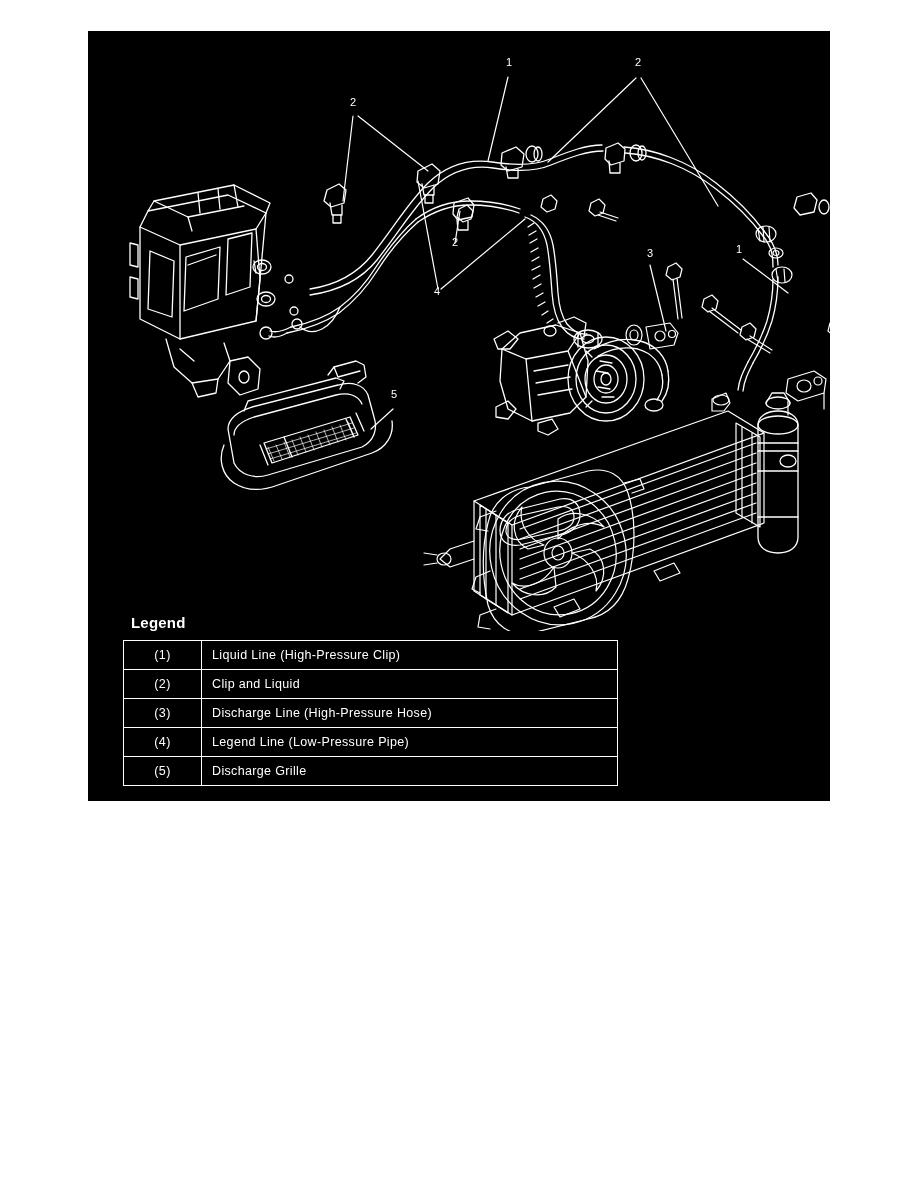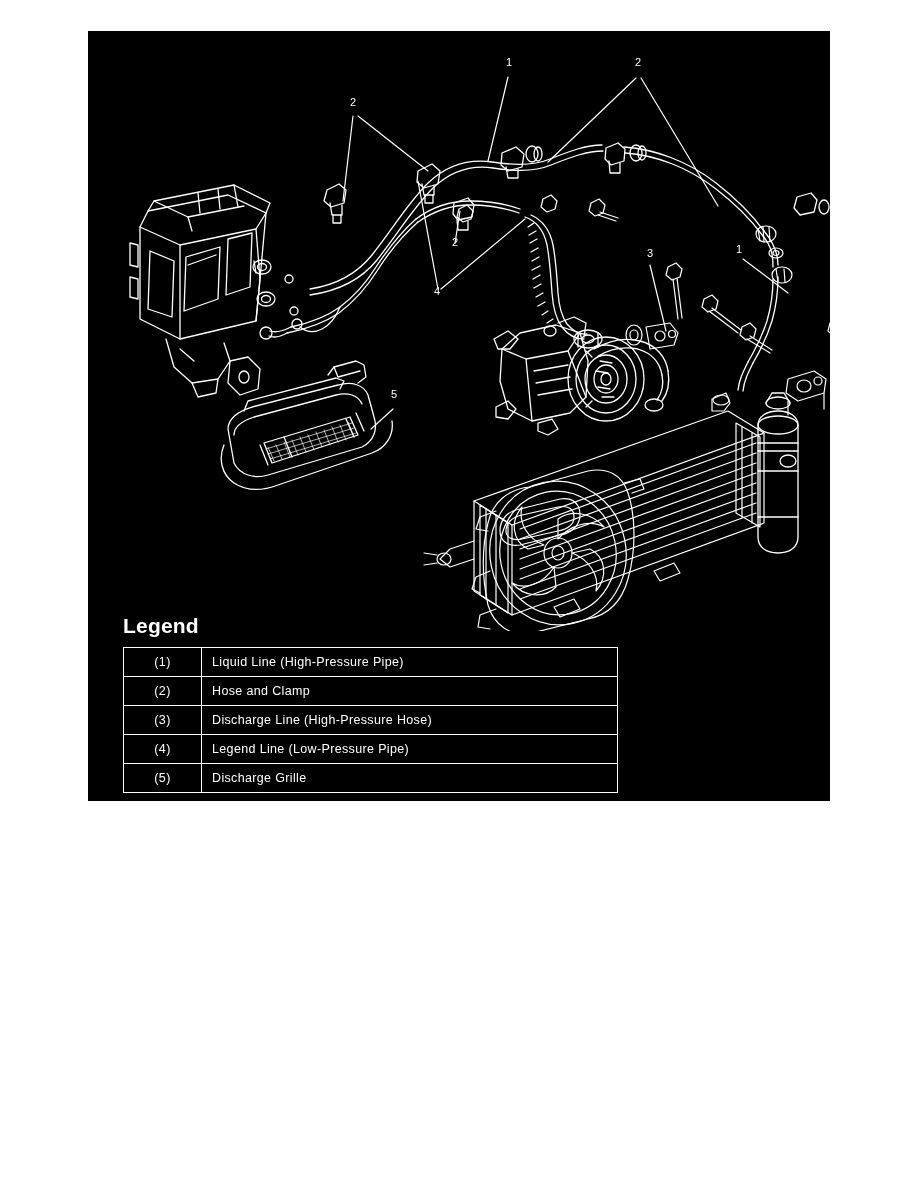--- a/index.html
+++ b/index.html
@@ -38,24 +38,24 @@
 
   
   #legend-block {
     position: absolute;
     left: 35px;
     top: 583px;
     width: 540px;
   }
   #legend-heading {
     color: #ffffff;
-    font-size: 21px;
+    font-size: 15px;
     font-weight: bold;
     letter-spacing: 0.2px;
-    margin: 0 0 9px 0;
+    margin: 0 0 9px 8px;
     font-family: "Liberation Sans", sans-serif;
   }
   #legend-table {
     border-collapse: collapse;
     width: 495px;
     background: #000000;
     table-layout: fixed;
   }
   #legend-table td {
     border: 1.4px solid #ffffff;
@@ -412,25 +412,25 @@
   <span class="callout" style="left:559px; top:217px;">3</span>
   <span class="callout" style="left:648px; top:213px;">1</span>
   <span class="callout" style="left:303px; top:358px;">5</span>
 
   <div id="legend-block">
     <div id="legend-heading">Legend</div>
     <table id="legend-table">
       <tbody>
         <tr>
           <td class="num-cell">(1)</td>
-          <td class="desc-cell">Liquid Line (High-Pressure Pipe)</td>
+          <td class="desc-cell">Liquid Line (High-Pressure Clip)</td>
         </tr>
         <tr>
           <td class="num-cell">(2)</td>
-          <td class="desc-cell">Hose and Clamp</td>
+          <td class="desc-cell">Clip and Liquid</td>
         </tr>
         <tr>
           <td class="num-cell">(3)</td>
           <td class="desc-cell">Discharge Line (High-Pressure Hose)</td>
         </tr>
         <tr>
           <td class="num-cell">(4)</td>
           <td class="desc-cell">Legend Line (Low-Pressure Pipe)</td>
         </tr>
         <tr>

